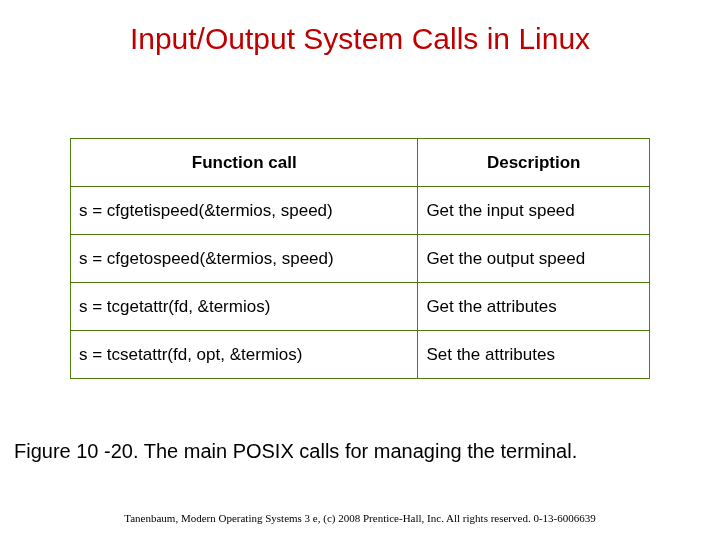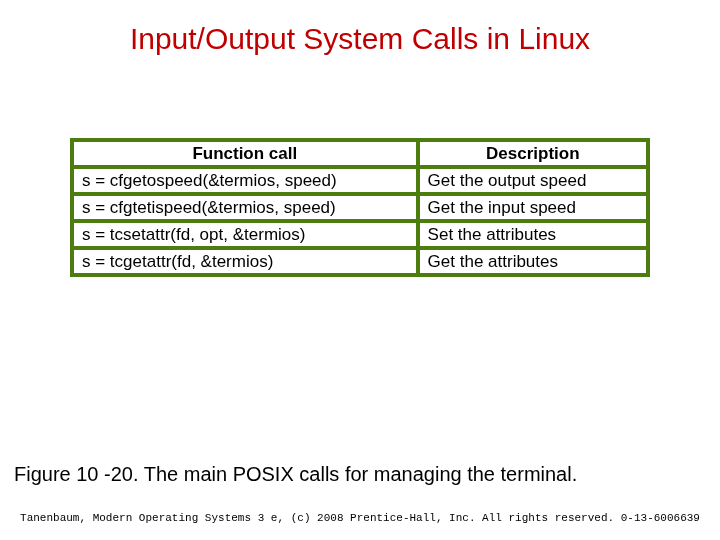--- a/index.html
+++ b/index.html
@@ -35,49 +35,49 @@
     width: 580px;
   }
   table {
     border-collapse: collapse;
     width: 100%;
     table-layout: fixed;
   }
   col.func { width: 60%; }
   col.desc { width: 40%; }
   th, td {
-    border: 4px solid #4d7c0f;
-    padding: 0 8px;
+    border: 1px solid #4d7c0f;
+    padding: 12px 8px;
     font-size: 17px;
     text-align: left;
     vertical-align: middle;
     height: 23px;
     white-space: nowrap;
   }
   th {
     font-weight: bold;
     text-align: center;
   }
   .caption {
     position: absolute;
-    top: 463px;
+    top: 440px;
     left: 0;
     width: 608px;
     font-size: 20px;
     padding: 0 14px;
     box-sizing: border-box;
   }
   .footer {
     position: absolute;
     bottom: 16px;
     left: 0;
     width: 720px;
     text-align: center;
     font-size: 11px;
-    font-family: Liberation Mono, monospace;
+    font-family: Liberation Serif, serif;
     color: #000;
   }
 </style>
 </head>
 <body>
 
 <div class="slide">
 
   <div class="title">Input/Output System Calls in Linux</div>
 
@@ -88,34 +88,34 @@
           <col class="desc">
       </colgroup>
       <thead>
         <tr>
           <th>Function call</th>
           <th>Description</th>
         </tr>
       </thead>
       <tbody>
         <tr>
+          <td>s = cfgtetispeed(&amp;termios, speed)</td>
+          <td>Get the input speed</td>
+        </tr>
+        <tr>
           <td>s = cfgetospeed(&amp;termios, speed)</td>
           <td>Get the output speed</td>
         </tr>
         <tr>
-          <td>s = cfgtetispeed(&amp;termios, speed)</td>
-          <td>Get the input speed</td>
+          <td>s = tcgetattr(fd, &amp;termios)</td>
+          <td>Get the attributes</td>
         </tr>
         <tr>
           <td>s = tcsetattr(fd, opt, &amp;termios)</td>
           <td>Set the attributes</td>
-        </tr>
-        <tr>
-          <td>s = tcgetattr(fd, &amp;termios)</td>
-          <td>Get the attributes</td>
         </tr>
       </tbody>
     </table>
   </div>
 
   <div class="caption">Figure 10 -20. The main POSIX calls for managing the terminal.</div>
 
   <div class="footer">Tanenbaum, Modern Operating Systems 3 e, (c) 2008 Prentice-Hall, Inc. All rights reserved. 0-13-6006639</div>
 
 </div>

